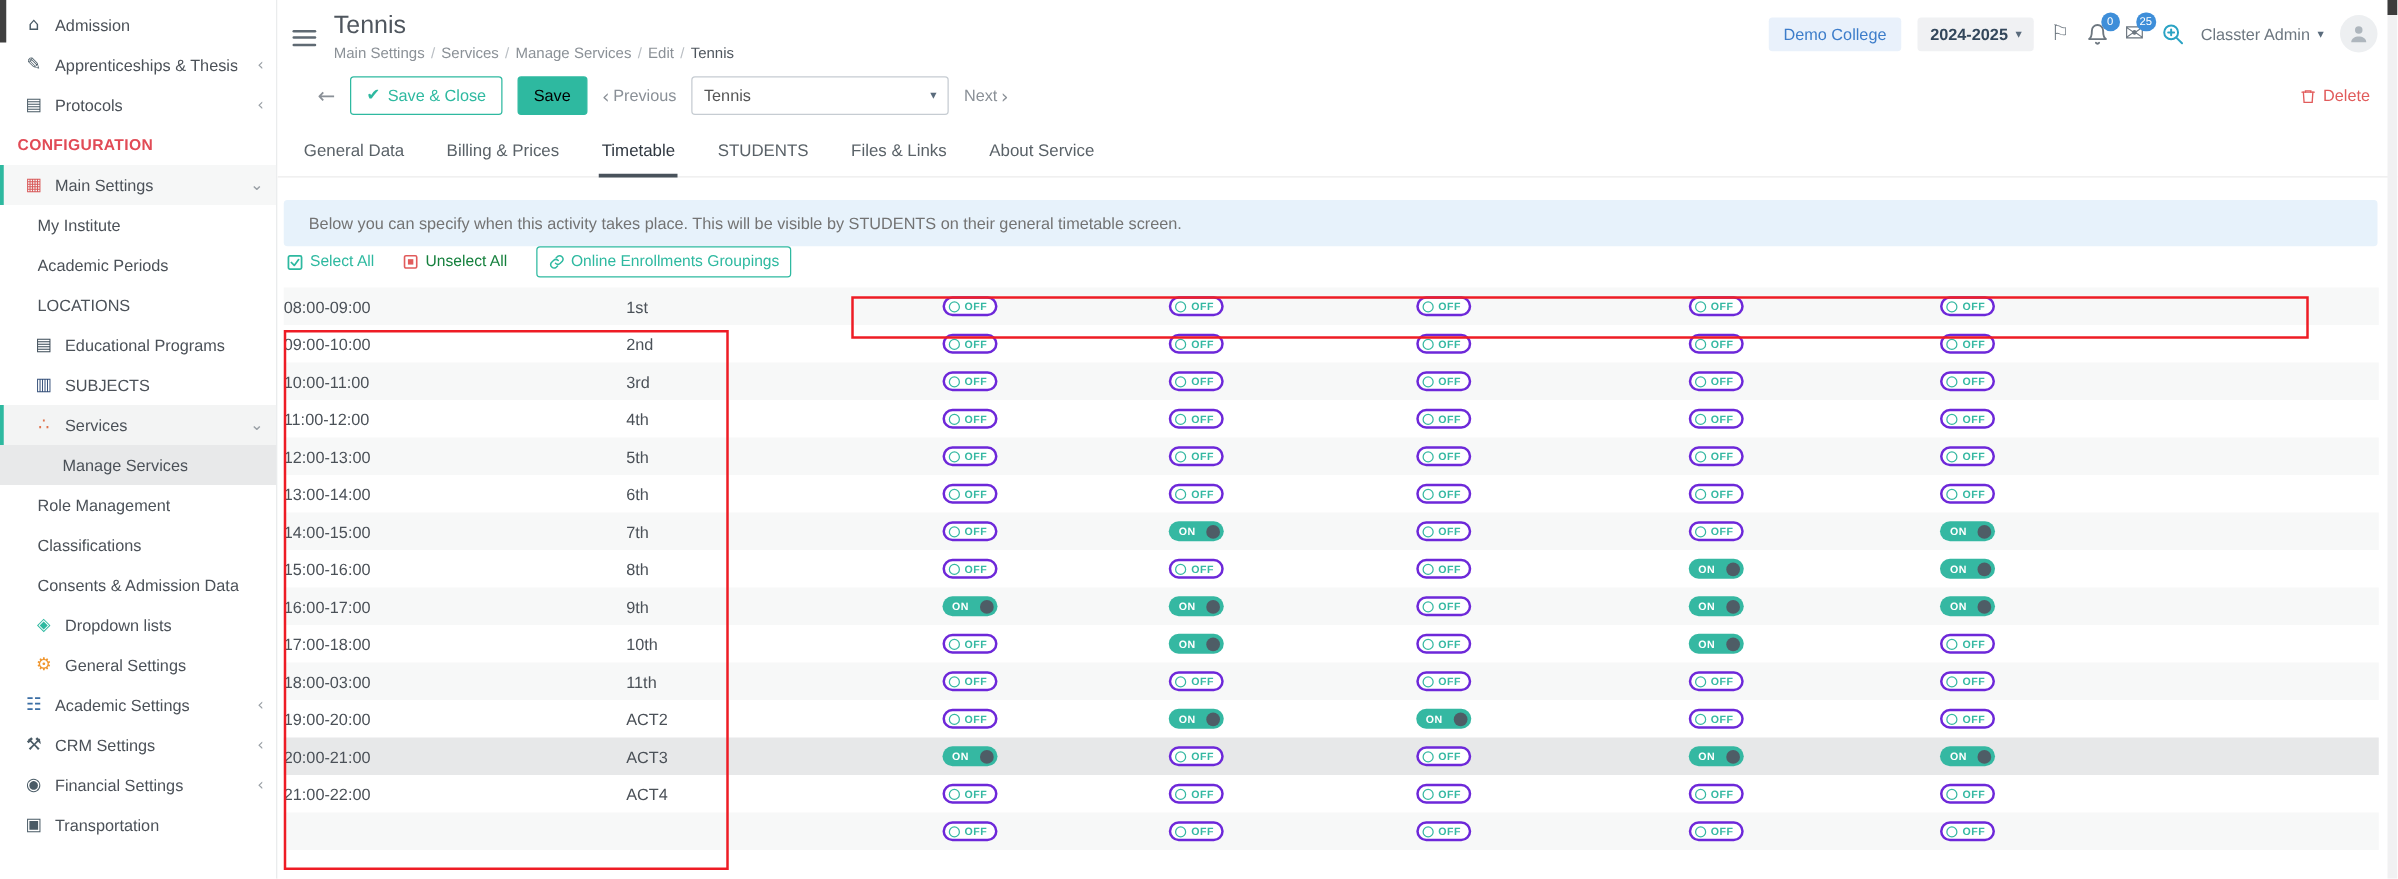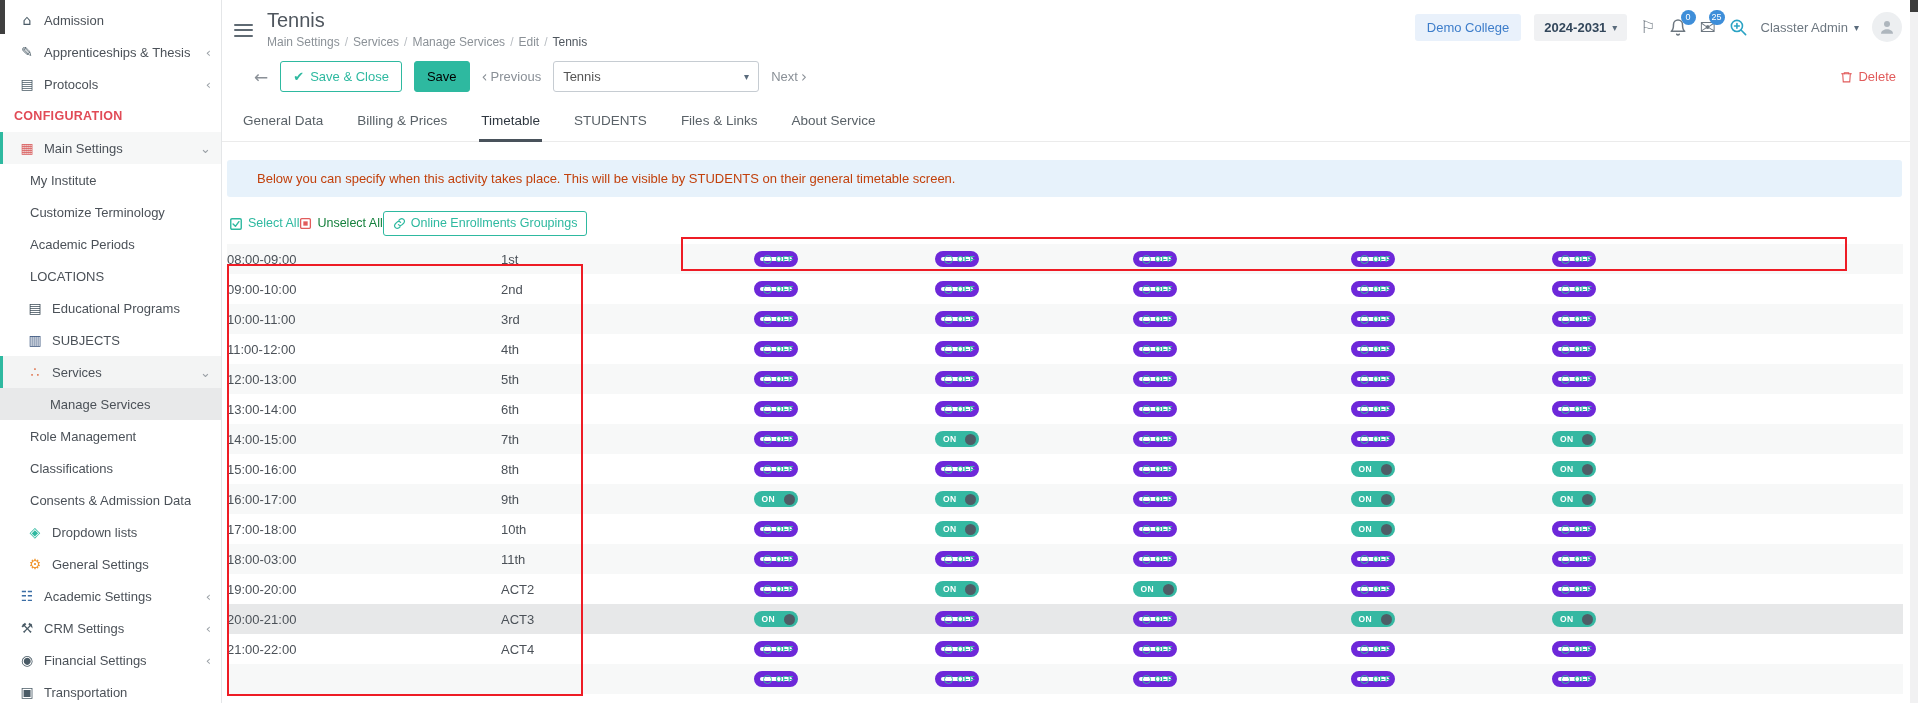--- a/index.html
+++ b/index.html
@@ -50,43 +50,43 @@
   .nav-link{color:#8a9097;font-size:13px;cursor:pointer;display:inline-flex;align-items:center;gap:3px}
   .nav-link .chev{font-size:15px;font-family:"DejaVu Sans",sans-serif}
   .select{width:206px;height:31px;border:1px solid #c6ccd2;border-radius:3px;background:#fff;display:flex;align-items:center;justify-content:space-between;padding:0 9px;font-size:13px;color:#555;cursor:pointer}
   .delete-btn{margin-left:auto;color:#e15b5b;font-size:13px;display:inline-flex;align-items:center;gap:5px;cursor:pointer}
 
   .tabs{display:flex;gap:30px;padding:0 20px 0 19px;border-bottom:1px solid #ebebeb;background:#fff}
   .tab{padding:12px 2px 10px;font-size:13.5px;color:#5a6268;cursor:pointer;border-bottom:3px solid transparent;margin-bottom:-1px;line-height:17px;white-space:nowrap}
   .tab.active{color:#2f3740;border-bottom-color:#49525b}
 
   .content{flex:1;padding:18px 16px 0 5px;overflow:hidden;position:relative}
-  .alert{background:#e7f2fb;color:#c2410c;font-size:13px;line-height:15px;padding:11px 30px;border-radius:3px;margin-bottom:14px}
-  .actions{display:flex;gap:0;margin:0 0 8px 2px}
+  .alert{background:#e7f2fb;color:#737373;font-size:13px;line-height:15px;padding:11px 20px;border-radius:3px;margin-bottom:0}
+  .actions{display:flex;gap:23px;margin:0 0 8px 2px}
   .action-link{display:inline-flex;align-items:center;gap:5px;font-size:12.5px;line-height:15px;cursor:pointer}
   .action-select-all{color:#2eb9a0}
   .action-unselect{color:#15803d}
   .action-groupings{border:1px solid #2eb9a0;color:#2eb9a0;padding:4px 9px;border-radius:3px}
 
   
   .tt{width:1676px}
   .tt-header,.tt-row{display:grid;grid-template-columns:272px 186px 181px 182px 213px 223px 180px 1fr;align-items:center}
   .tt-header{height:24px;font-size:12.5px;font-weight:bold;color:#3a4148}
   .tt-header .col-left{padding-left:12px;text-align:left}
   .tt-header .col-left + .col-left{padding-left:2px}
   .tt-header .col-day{text-align:center}
   .tt-row{height:30px;font-size:13px;color:#4b5158}
   .tt-row.striped{background:#f7f8f8}
   .tt-row.highlight{background:#e7e8e9}
   .cell-hours{padding-left:0}
   .cell-desc{padding-left:2px}
   .cell-day{text-align:center}
 
   .toggle{display:inline-flex;align-items:center;width:44px;height:16px;border-radius:9px;cursor:pointer;font-weight:bold;font-size:8.5px;letter-spacing:.4px;vertical-align:middle}
-  .toggle.off{background:#fff;border:6px solid #6d28d9;color:#35b8a2}
+  .toggle.off{background:#fff;border:2px solid #6d28d9;color:#35b8a2}
   .toggle.off .knob{width:9px;height:9px;border-radius:50%;border:1.5px solid #35b8a2;margin:0 4px 0 3px;flex:0 0 auto}
   .toggle.on{background:#35b8a2;color:#fff}
   .toggle.on .label{margin-left:8px}
   .toggle.on .knob{width:11px;height:11px;border-radius:50%;background:#4e5d66;margin-left:auto;margin-right:3px;flex:0 0 auto}
 
   
   .annotation{position:absolute;border:2px solid #ee1c25;pointer-events:none;z-index:20}
   .page-scrollbar{position:absolute;right:0;top:0;width:8px;height:703px;background:#f1f1f2;z-index:30}
   .page-scrollbar .thumb{width:8px;height:12px;background:#3c3c3c}
   svg{display:block}
@@ -116,23 +116,20 @@
         <div class="sb-section">CONFIGURATION</div>
         <div class="sb-item top active-parent">
           <span class="sb-icon" style="color: rgb(217, 92, 92);">▦</span>
           <span class="sb-label">Main Settings</span>
           <span class="sb-chevron">⌄</span>
         </div>
         <div class="sb-item sub">
           <span class="sb-label">My Institute</span>
         </div>
         <div class="sb-item sub">
-          <span class="sb-label">Customize Terminology</span>
-        </div>
-        <div class="sb-item sub">
           <span class="sb-label">Academic Periods</span>
         </div>
         <div class="sb-item sub">
           <span class="sb-label">LOCATIONS</span>
         </div>
         <div class="sb-item subicon">
           <span class="sb-icon" style="color: rgb(60, 75, 87);">▤</span>
           <span class="sb-label">Educational Programs</span>
         </div>
         <div class="sb-item subicon">
@@ -194,21 +191,21 @@
           <span></span>
           <span></span>
         </div>
       <div class="title-block">
         <div class="page-title">Tennis</div>
         <div class="breadcrumb"><span class="crumb">Main Settings</span><span class="sep">/</span><span class="crumb">Services</span><span class="sep">/</span><span class="crumb">Manage Services</span><span class="sep">/</span><span class="crumb">Edit</span><span class="sep">/</span><span class="crumb last">Tennis</span></div>
       </div>
       <div class="topbar-right">
         <span class="pill-school">Demo College</span>
         <span class="pill-year">
-          <span>2024-2031</span>
+          <span>2024-2025</span>
           <span class="caret">▾</span>
         </span>
         <span class="icon-btn" style="font-size:17px">⚐</span>
         <span class="icon-btn">
           <svg width="18" height="19" viewBox="0 0 24 24" fill="none" stroke="#6d7780" stroke-width="2" stroke-linecap="round" stroke-linejoin="round">
               <path d="M18 8a6 6 0 0 0-12 0c0 7-3 9-3 9h18s-3-2-3-9"></path>
               <path d="M13.7 21a2 2 0 0 1-3.4 0"></path>
             </svg>
           <span class="badge">0</span>
         </span>

